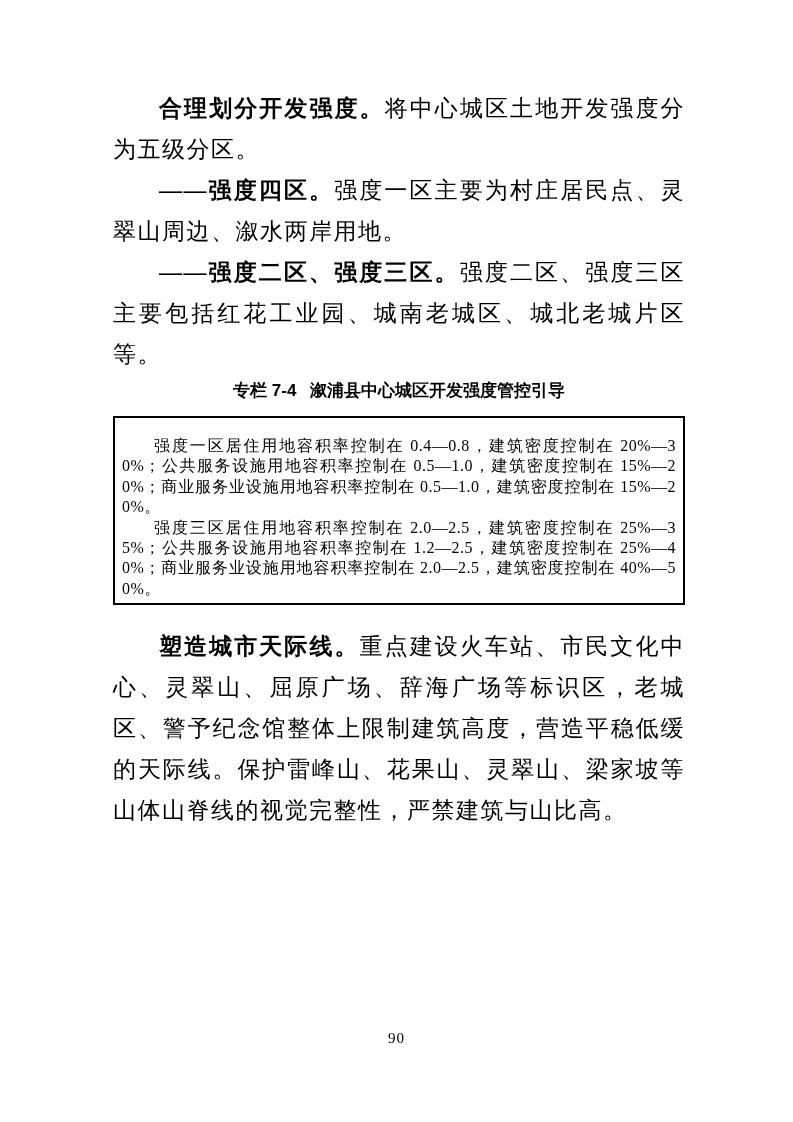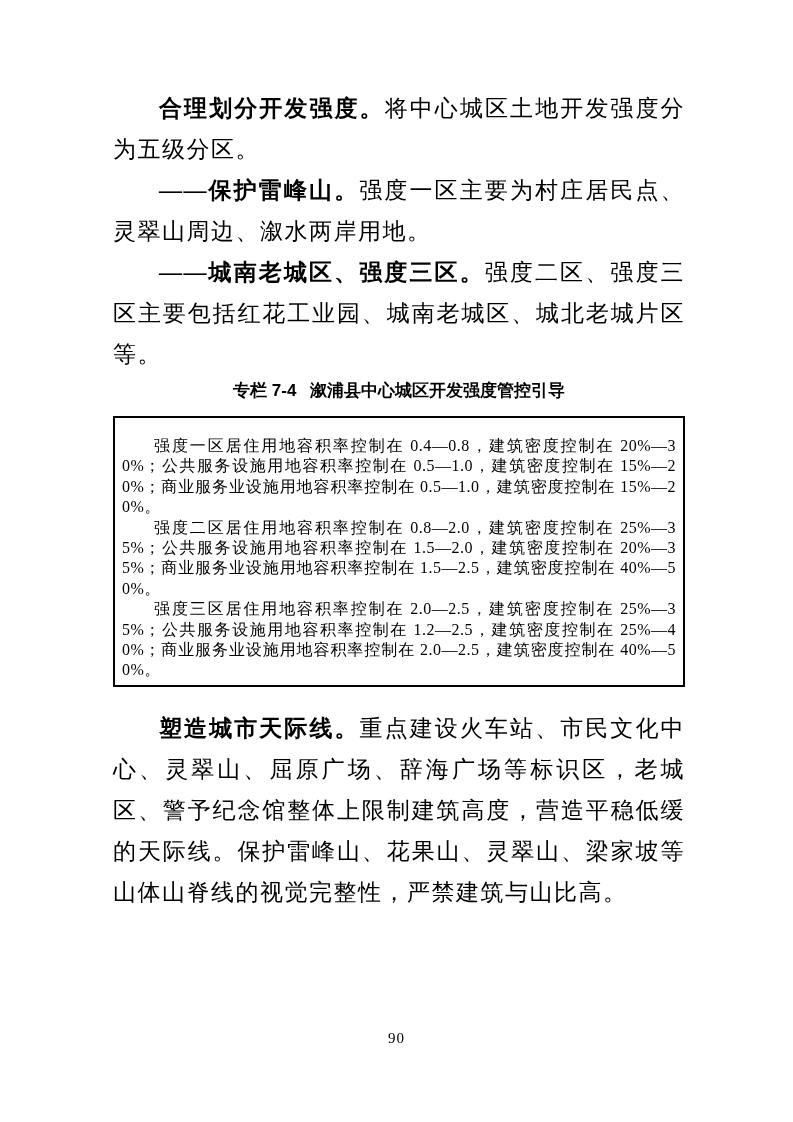--- a/index.html
+++ b/index.html
@@ -72,32 +72,31 @@
   }
 </style>
 </head>
 <body>
 
 <div class="page">
   <div class="content">
 
     <p class="body-para"><span class="lead">合理划分开发强度。</span><span>将中心城区土地开发强度分为五级分区。</span></p>
 
-    <p class="body-para"><span class="lead">——保护雷峰山。</span><span>强度一区主要为村庄居民点、灵翠山周边、溆水两岸用地。</span></p>
+    <p class="body-para"><span class="lead">——强度四区。</span><span>强度一区主要为村庄居民点、灵翠山周边、溆水两岸用地。</span></p>
 
-    <p class="body-para"><span class="lead">——城南老城区、强度三区。</span><span>强度二区、强度三区主要包括红花工业园、城南老城区、城北老城片区等。</span></p>
+    <p class="body-para"><span class="lead">——强度二区、强度三区。</span><span>强度二区、强度三区主要包括红花工业园、城南老城区、城北老城片区等。</span></p>
 
 
     <div class="box-title">
       <span class="box-label">专栏 7-4</span><span>溆浦县中心城区开发强度管控引导</span>
     </div>
 
     <div class="callout-box">
       <p class="box-para">强度一区居住用地容积率控制在 0.4—0.8，建筑密度控制在 20%—30%；公共服务设施用地容积率控制在 0.5—1.0，建筑密度控制在 15%—20%；商业服务业设施用地容积率控制在 0.5—1.0，建筑密度控制在 15%—20%。</p>
-      <p class="box-para">强度二区居住用地容积率控制在 0.8—2.0，建筑密度控制在 25%—35%；公共服务设施用地容积率控制在 1.5—2.0，建筑密度控制在 20%—35%；商业服务业设施用地容积率控制在 1.5—2.5，建筑密度控制在 40%—50%。</p>
       <p class="box-para">强度三区居住用地容积率控制在 2.0—2.5，建筑密度控制在 25%—35%；公共服务设施用地容积率控制在 1.2—2.5，建筑密度控制在 25%—40%；商业服务业设施用地容积率控制在 2.0—2.5，建筑密度控制在 40%—50%。</p>
     </div>
 
     <p class="body-para closing"><span class="lead">塑造城市天际线。</span><span>重点建设火车站、市民文化中心、灵翠山、屈原广场、辞海广场等标识区，老城区、警予纪念馆整体上限制建筑高度，营造平稳低缓的天际线。保护雷峰山、花果山、灵翠山、梁家坡等山体山脊线的视觉完整性，严禁建筑与山比高。</span></p>
 
   </div>
 
   <div class="page-number">90</div>
 </div>
 

